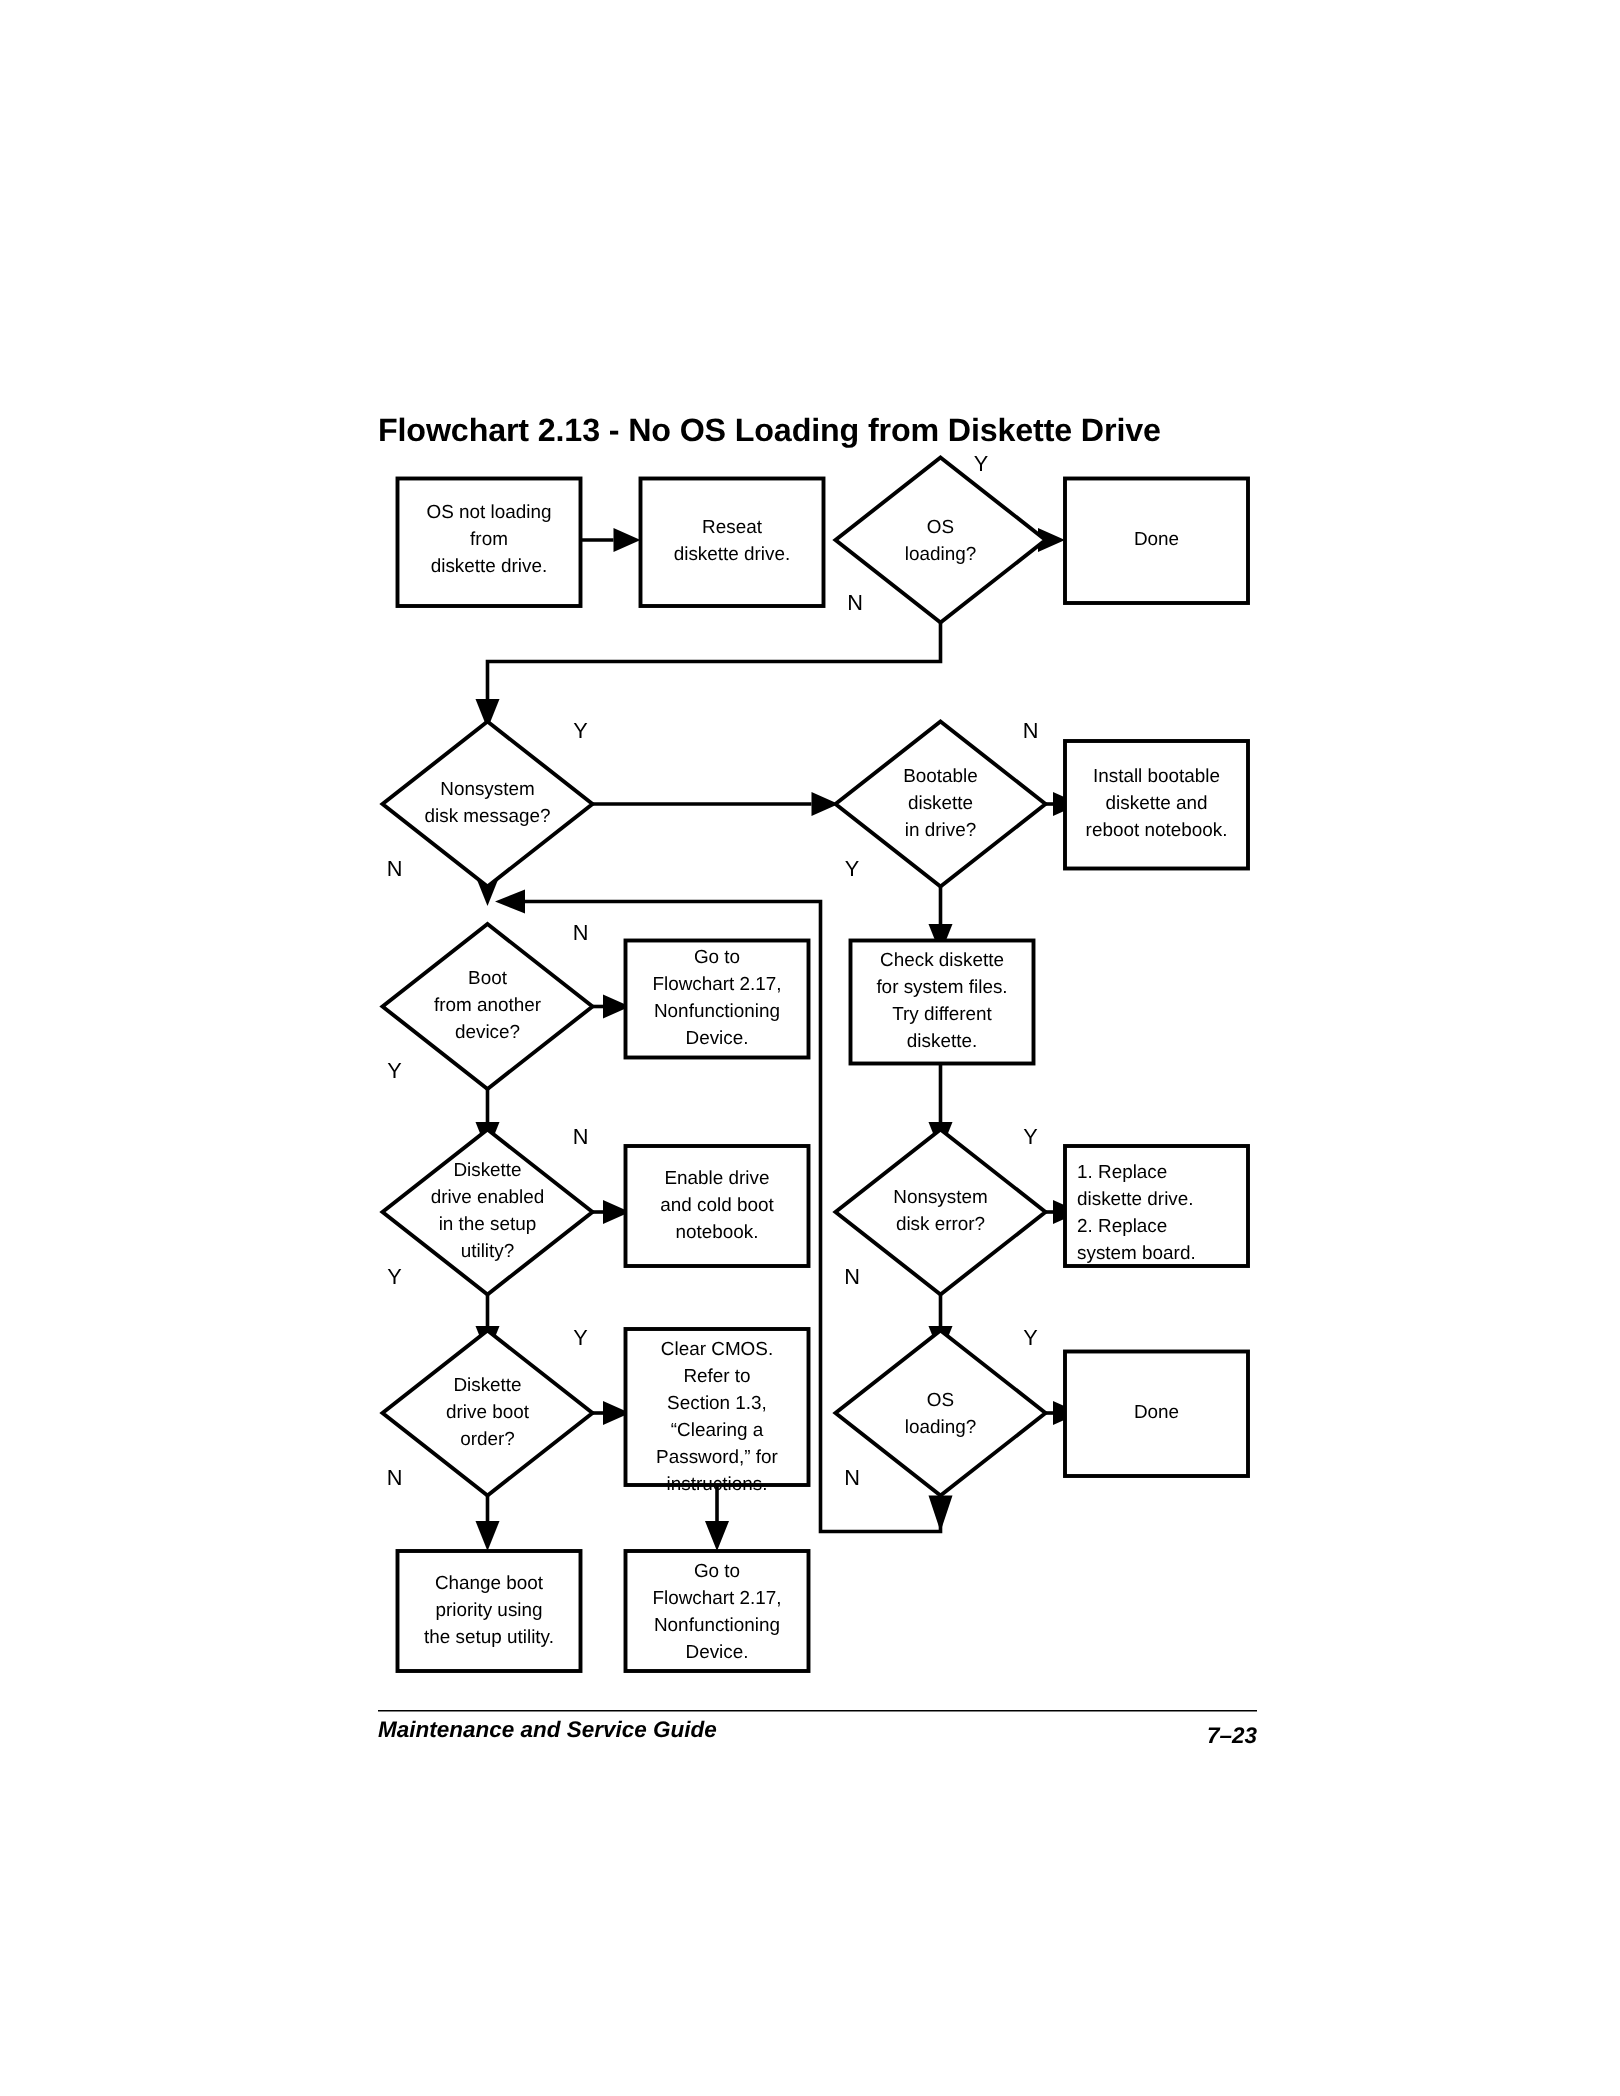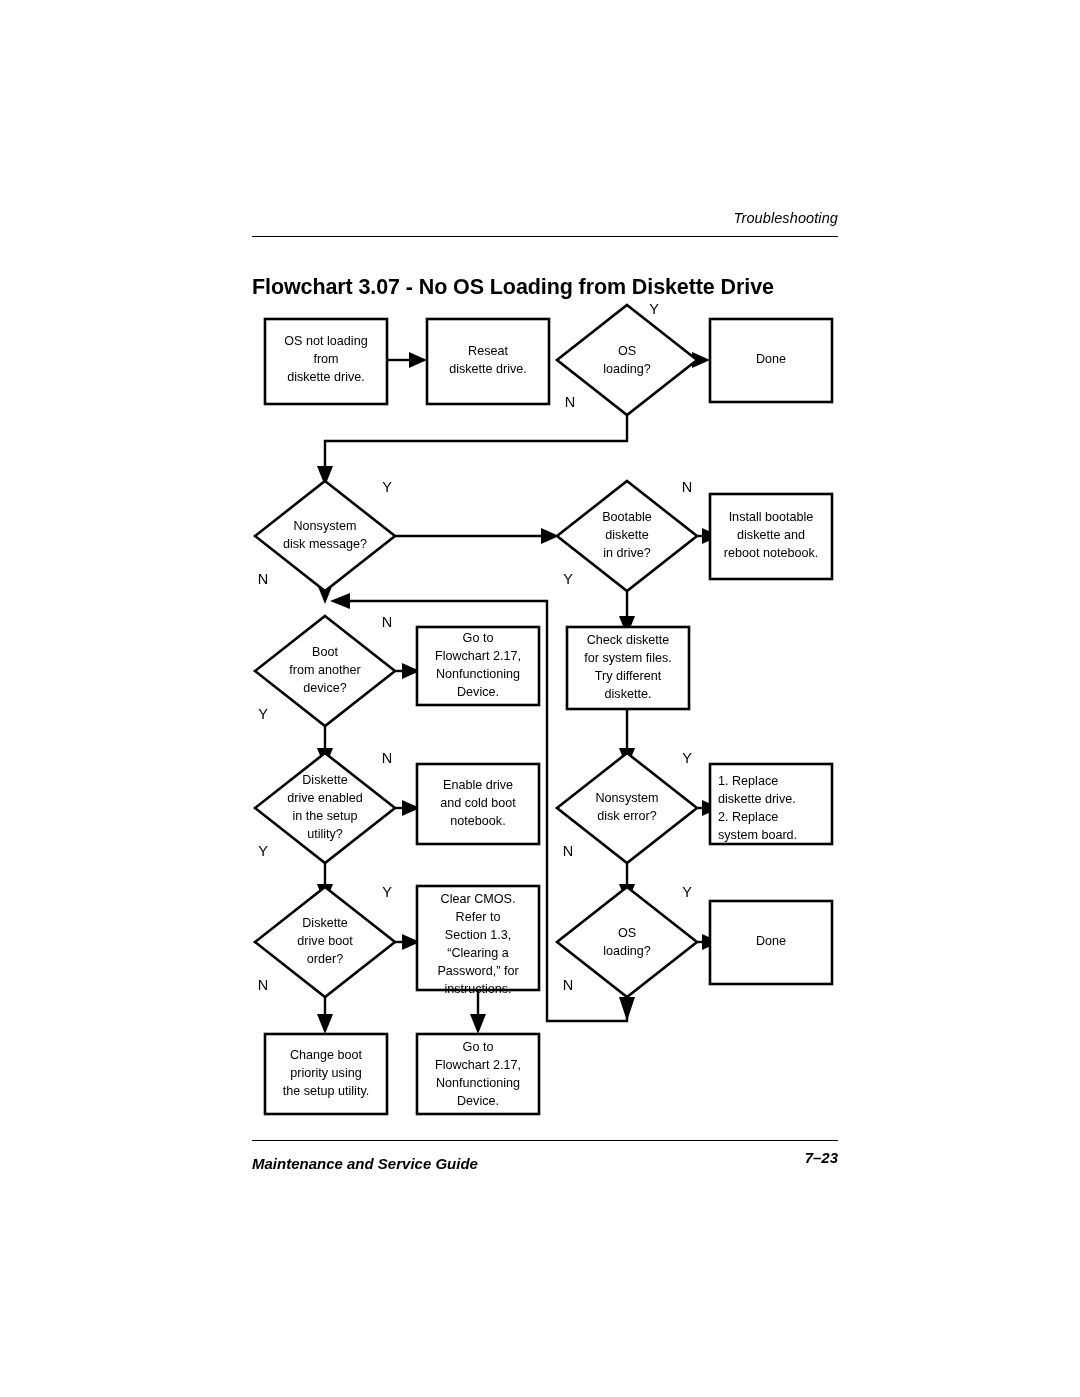--- a/index.html
+++ b/index.html
@@ -117,47 +117,43 @@
     position: absolute;
     left: 0;
     top: 0;
     width: 586px;
     height: 1.4px;
     background: #000;
   }
   .footer-left {
     position: absolute;
     left: 0;
-    top: 15px;
+    top: 5px;
     font-style: italic;
     font-weight: bold;
     font-size: 15px;
     white-space: nowrap;
   }
   .footer-right {
     position: absolute;
     right: 0;
     top: 9px;
     font-style: italic;
     font-weight: bold;
     font-size: 15px;
     white-space: nowrap;
   }
 </style>
 </head>
 <body>
 
 <div class="page">
 
-  <div class="header-zone">
-    <div class="header-text">Troubleshooting</div>
-    <div class="header-rule"></div>
-  </div>
-
-  <div class="page-title">Flowchart 3.07 - No OS Loading from Diskette Drive</div>
+
+  <div class="page-title">Flowchart 2.13 - No OS Loading from Diskette Drive</div>
 
   <div class="chart-wrap">
   <svg viewBox="0 0 600 830" xmlns="http://www.w3.org/2000/svg">
 
     <line class="conn" x1="137" y1="64" x2="159" y2="64"></line>
     <polygon class="arrow-head" points="159,56 177,64 159,72"></polygon>
 
     <line class="conn" x1="289" y1="64" x2="281" y2="64"></line>
     <polygon class="arrow-head" points="281,56 299,64 281,72"></polygon>
 

